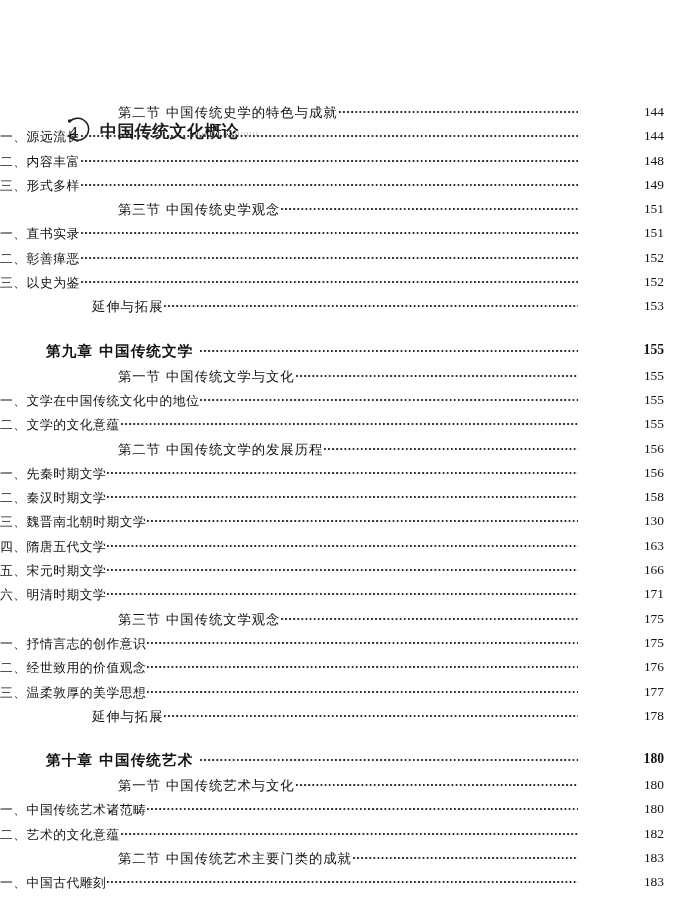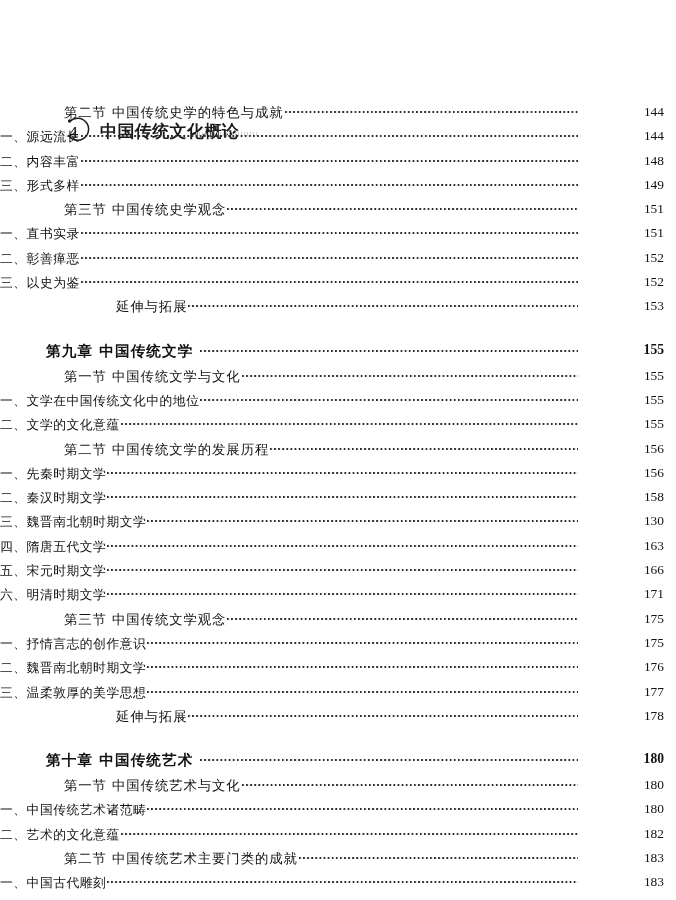--- a/index.html
+++ b/index.html
@@ -132,24 +132,24 @@
   
   .lvl-chapter { padding-left: 46px;  height: 26px; }
   .lvl-chapter .label {
     font-weight: bold;
     font-size: 14.6px;
     letter-spacing: 1.1px;
   }
   .lvl-chapter .pageno { font-weight: bold; font-size: 13.6px; }
   .lvl-chapter .leader { margin-left: 7px; }
 
-  .lvl-section { padding-left: 64px; }
+  .lvl-section { padding-left: 118px; }
   .lvl-section .label { letter-spacing: 0.9px; font-size: 13.4px; }
 
-  .lvl-extra   { padding-left: 116px; }
+  .lvl-extra   { padding-left: 92px; }
   .lvl-extra .label { letter-spacing: 0.9px; font-size: 13.4px; }
 
   .lvl-item    { }
   .lvl-item .label { font-size: 12.8px; letter-spacing: 0.5px; }
 
   .gap-chapter { height: 19px; }
 </style>
 </head>
 <body>
 
@@ -273,21 +273,21 @@
       <span class="label">第三节  中国传统文学观念</span>
       <span class="leader"></span>
       <span class="pageno">175</span>
     </div>
     <div class="entry lvl-item">
       <span class="label">一、抒情言志的创作意识</span>
       <span class="leader"></span>
       <span class="pageno">175</span>
     </div>
     <div class="entry lvl-item">
-      <span class="label">二、魏晋南北朝时期文学</span>
+      <span class="label">二、经世致用的价值观念</span>
       <span class="leader"></span>
       <span class="pageno">176</span>
     </div>
     <div class="entry lvl-item">
       <span class="label">三、温柔敦厚的美学思想</span>
       <span class="leader"></span>
       <span class="pageno">177</span>
     </div>
     <div class="entry lvl-extra">
       <span class="label">延伸与拓展</span>

